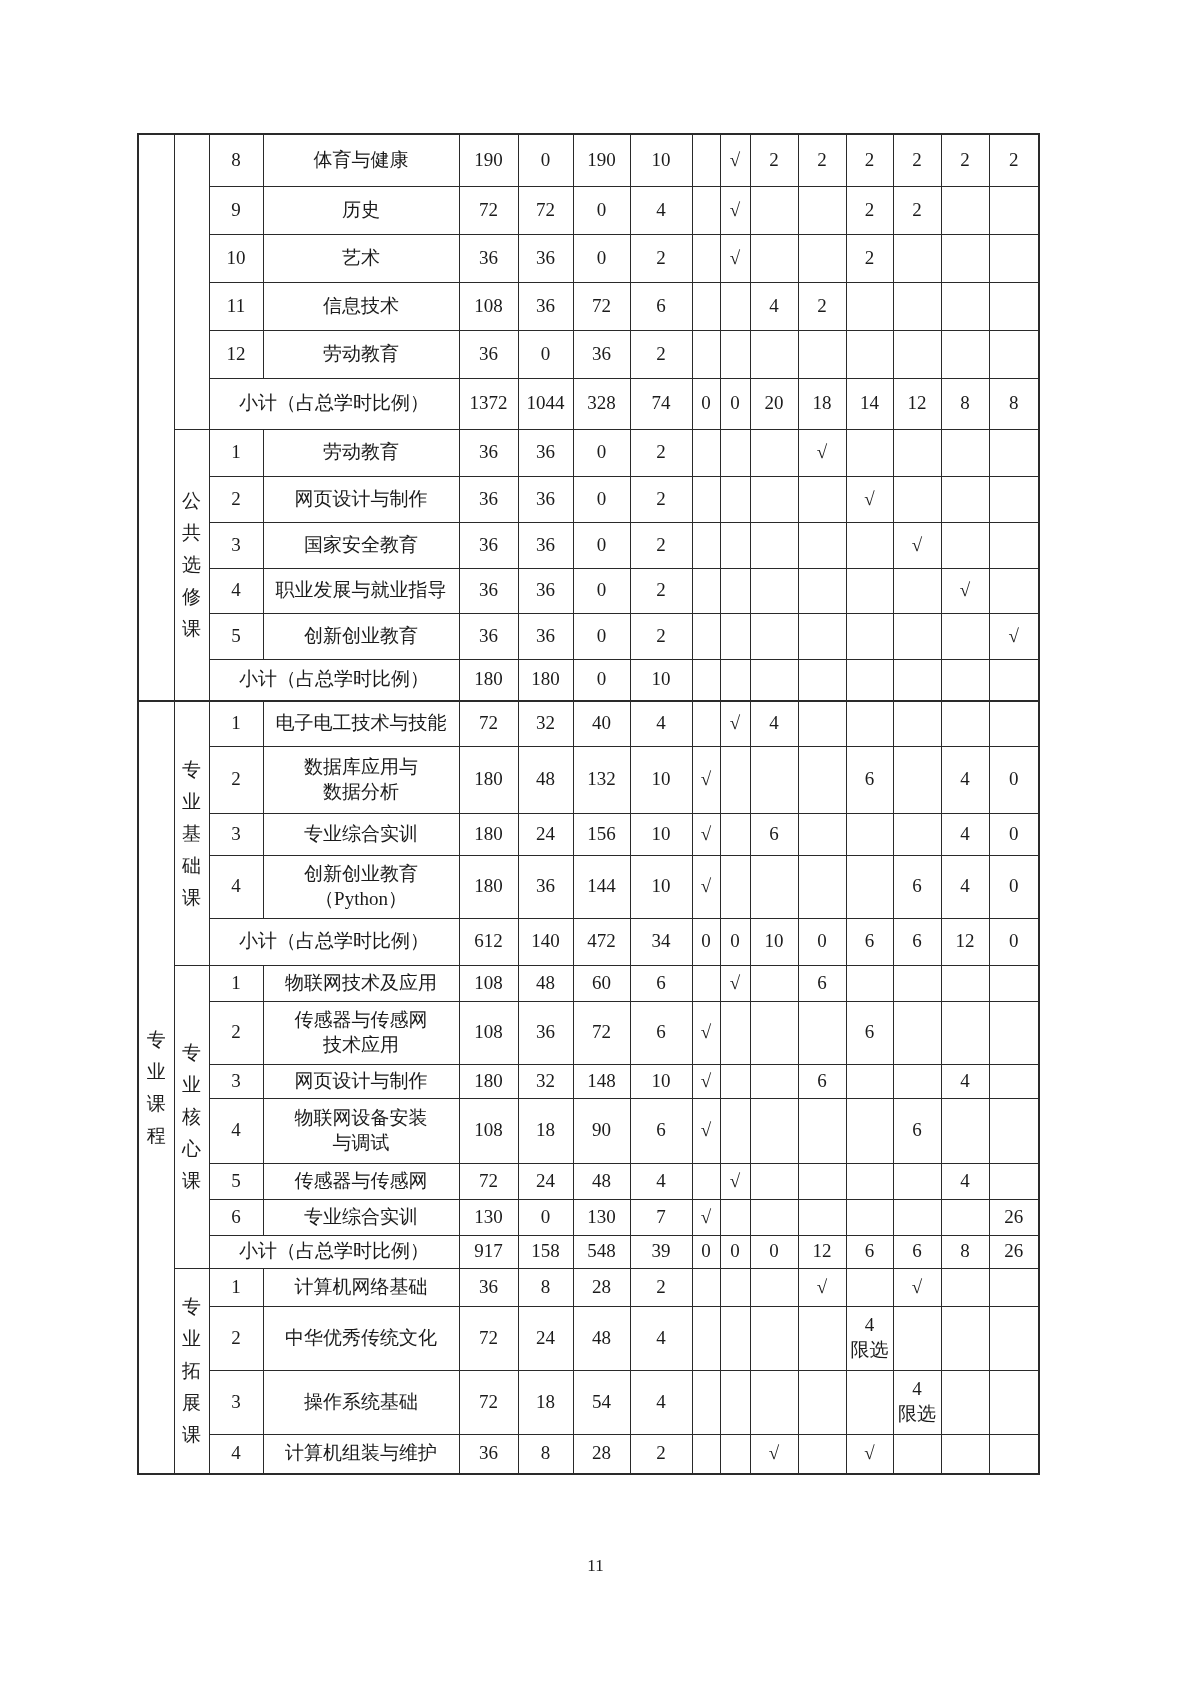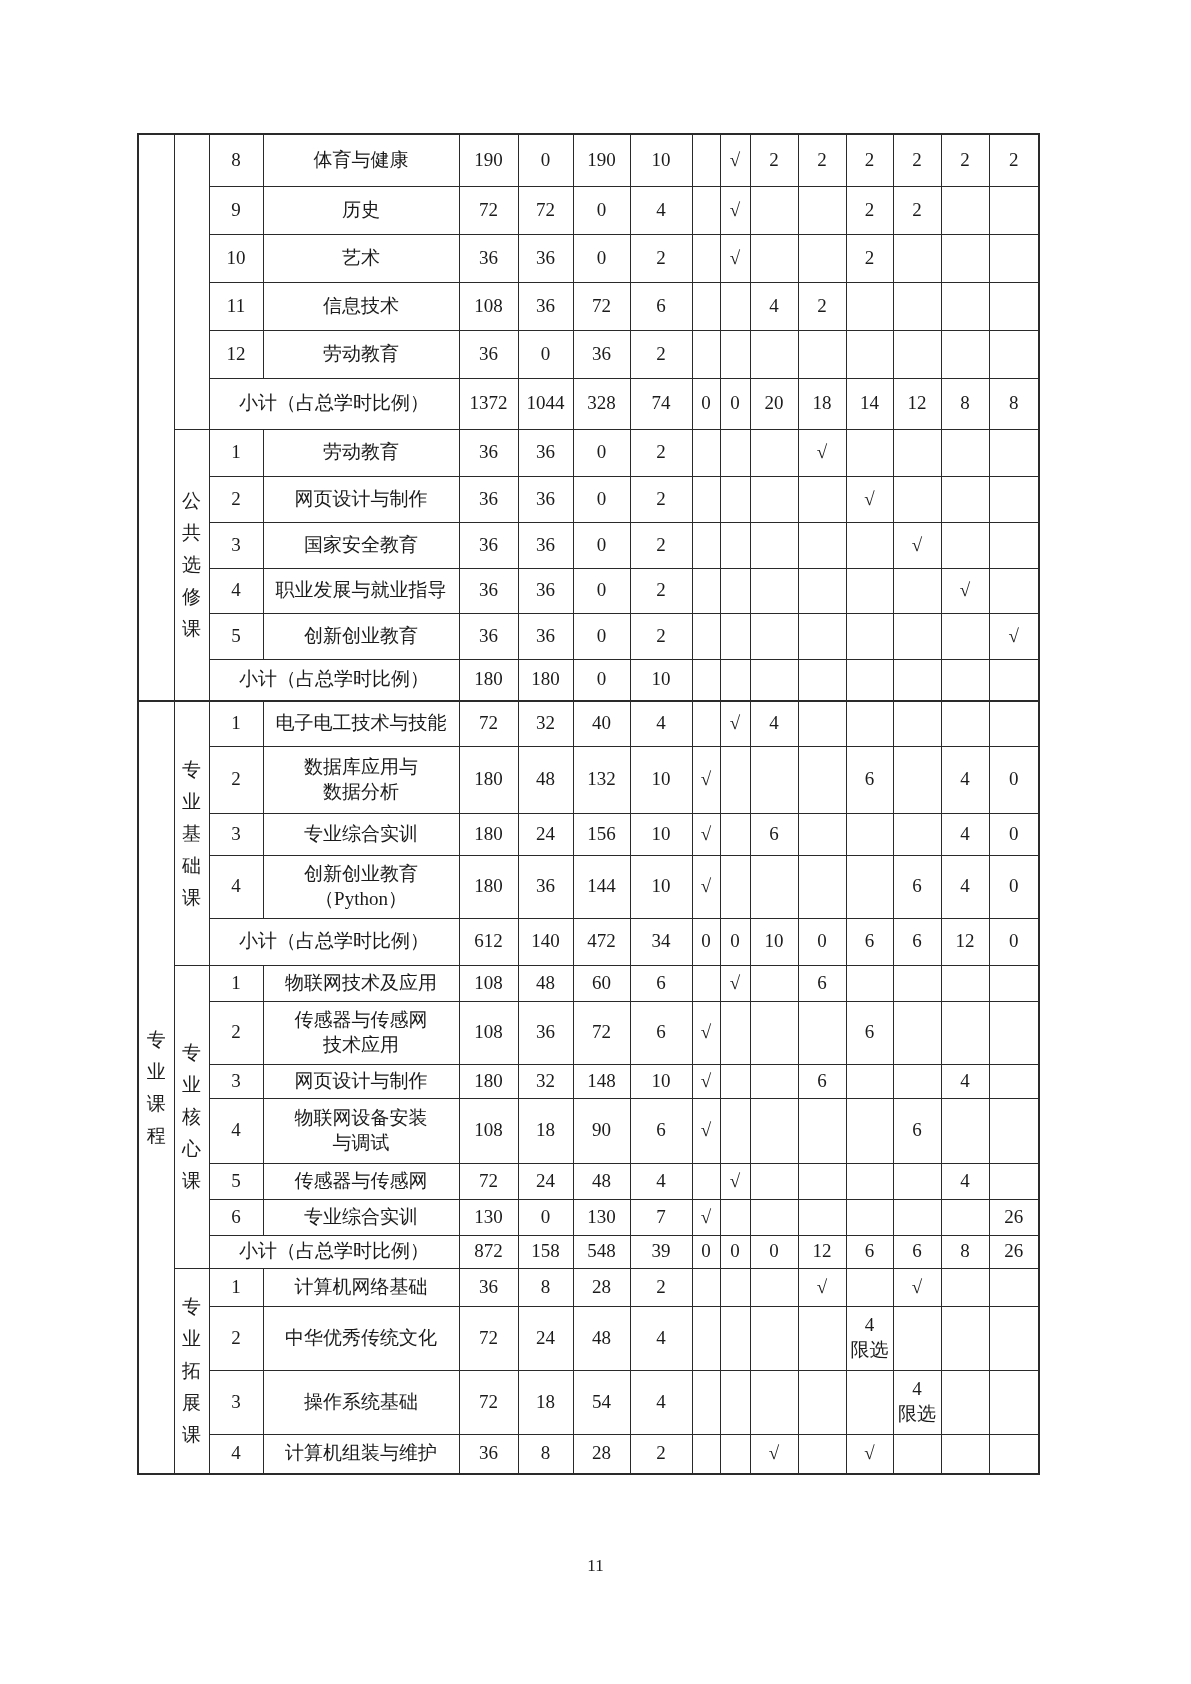--- a/index.html
+++ b/index.html
@@ -473,21 +473,21 @@
           <td></td>
           <td class="pre"></td>
           <td class="pre"></td>
           <td class="pre"></td>
           <td class="pre"></td>
           <td class="pre"></td>
           <td class="pre">26</td>
         </tr>
         <tr style="height: 33px;">
           <td colspan="2">小计（占总学时比例）</td>
-          <td>872</td>
+          <td>917</td>
           <td>158</td>
           <td>548</td>
           <td>39</td>
           <td>0</td>
           <td>0</td>
           <td class="pre">0</td>
           <td class="pre">12</td>
           <td class="pre">6</td>
           <td class="pre">6</td>
           <td class="pre">8</td>

